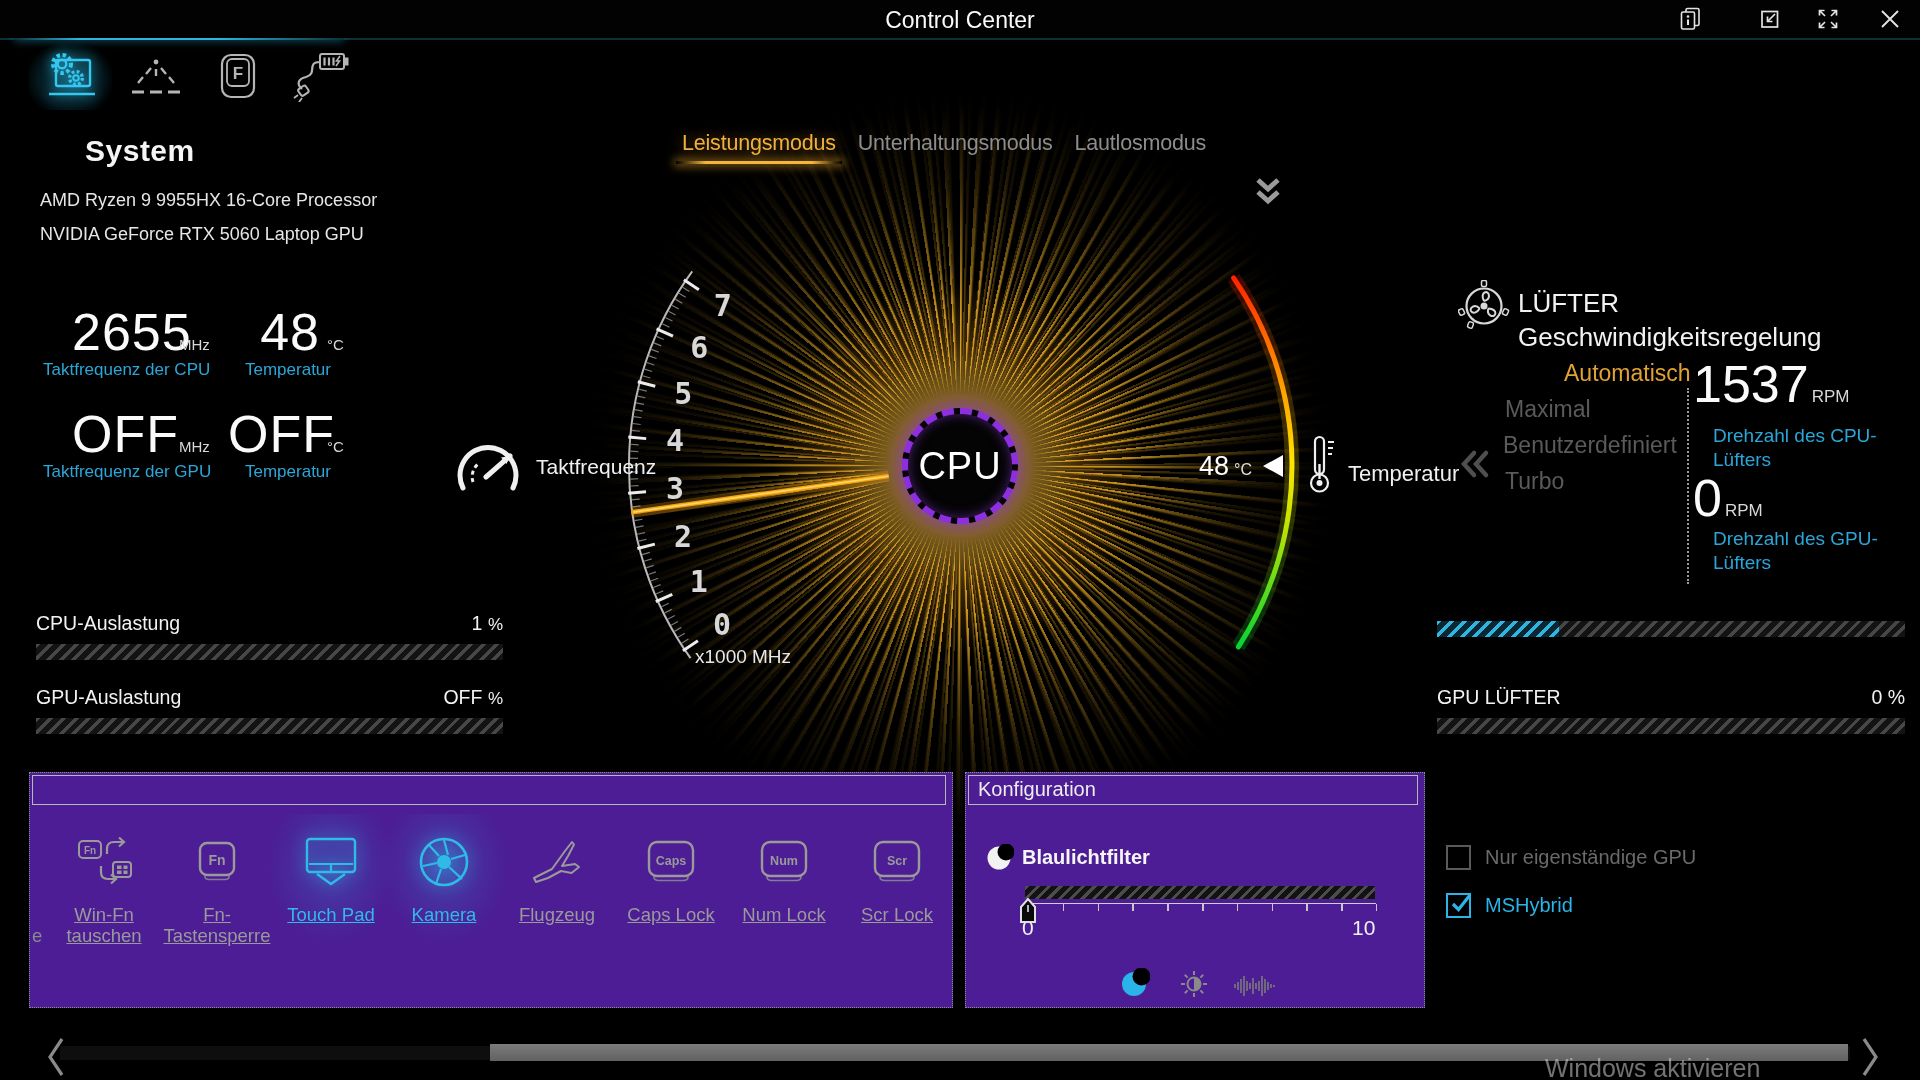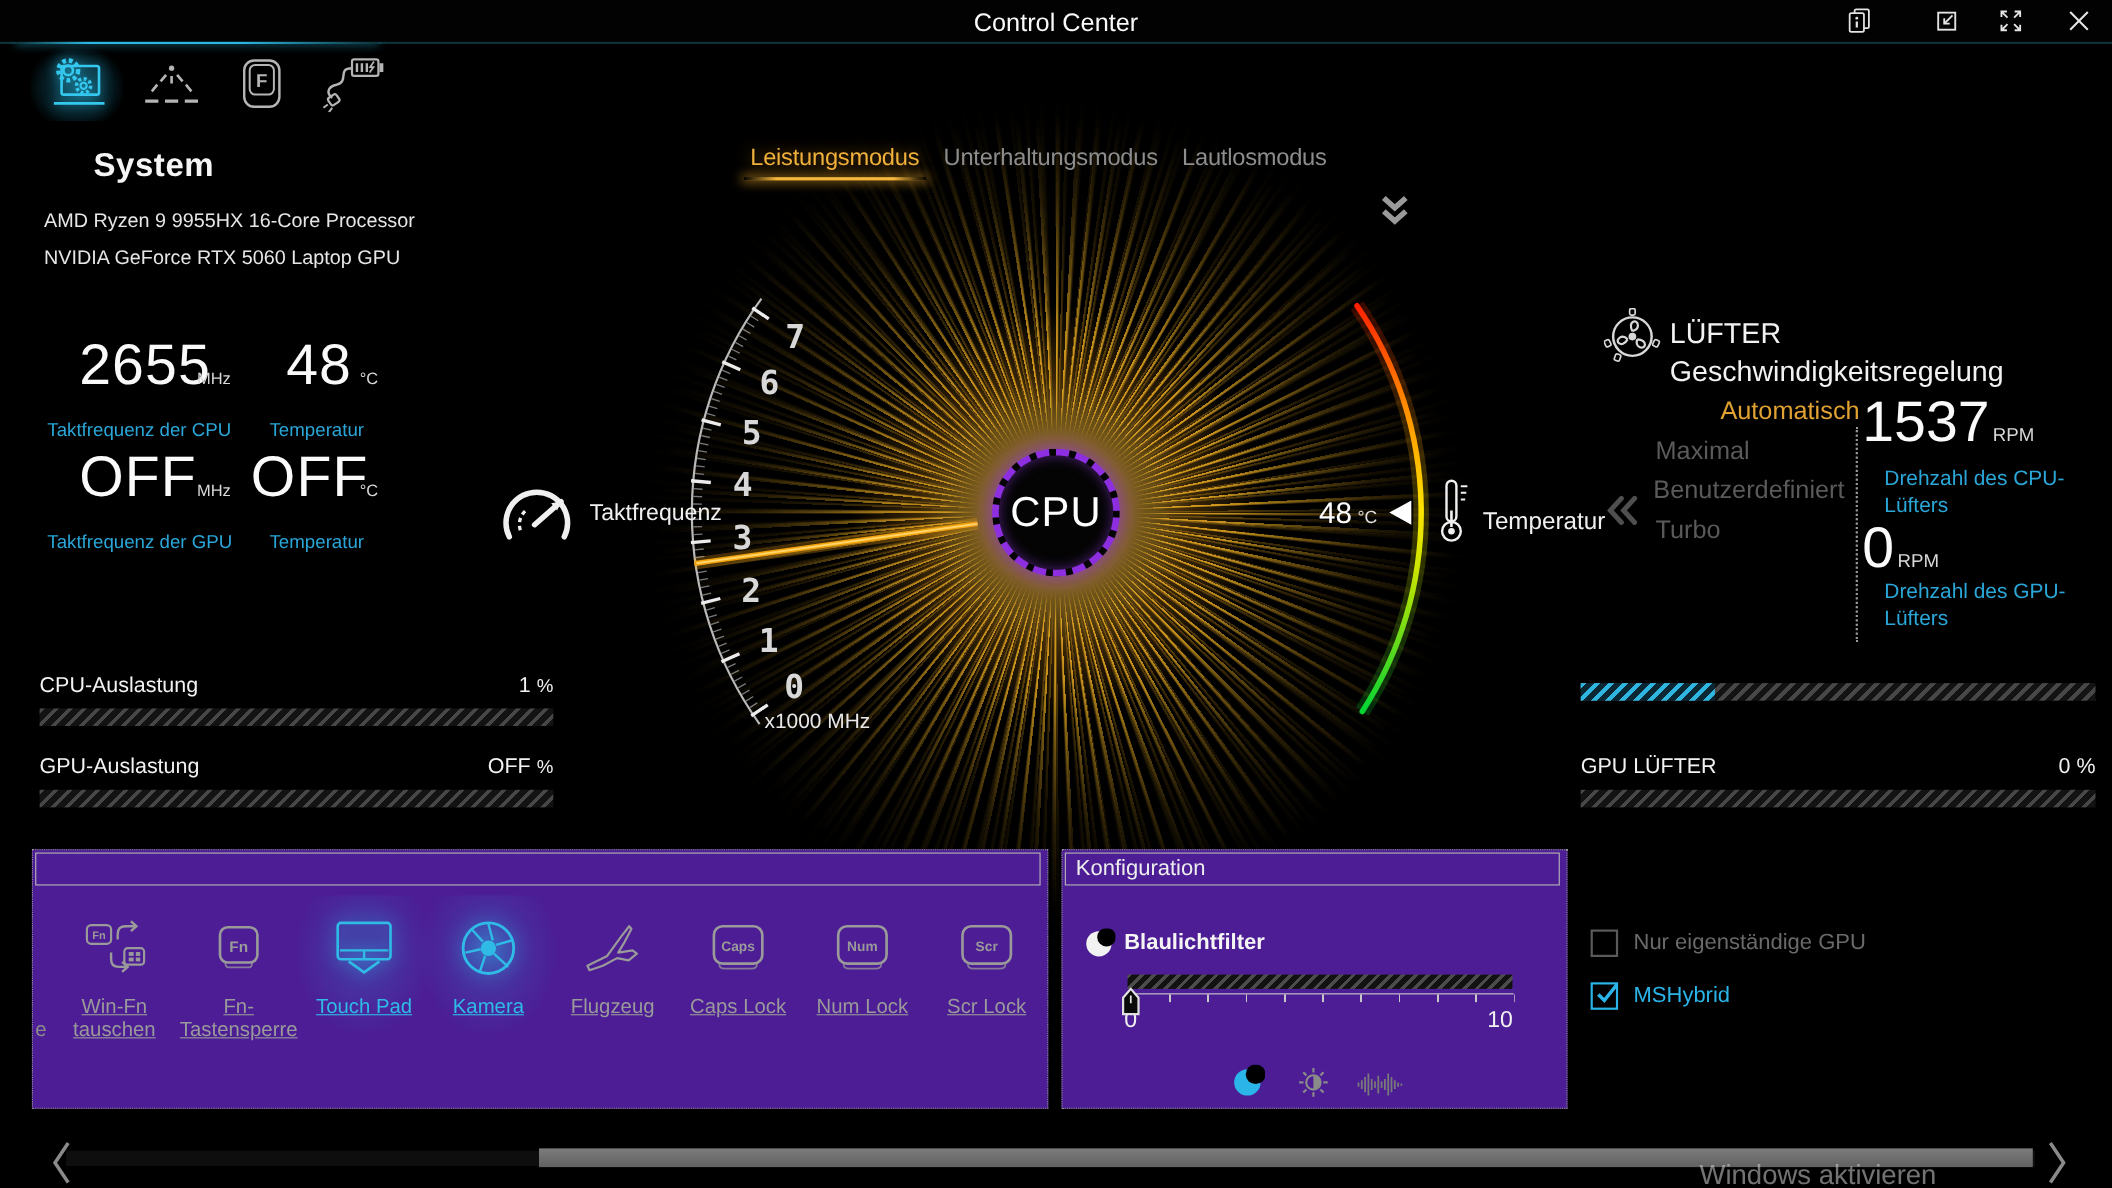--- a/index.html
+++ b/index.html
@@ -26,21 +26,21 @@
   .tab svg{position:relative;}
 
   
   .sys-heading{position:absolute;left:37px;top:134px;font-size:30px;font-weight:700;letter-spacing:.5px;color:#f5f5f5;margin-left:48px;}
   .sys-line1{position:absolute;left:40px;top:190px;font-size:18px;color:#e6e6e6;}
   .sys-line2{position:absolute;left:40px;top:224px;font-size:18px;color:#e6e6e6;}
 
   .bigstat{position:absolute;white-space:nowrap;}
   .bignum{display:inline-block;text-align:right;font-size:52px;font-weight:300;letter-spacing:1px;color:#fafafa;line-height:1;}
   .bigunit{display:inline-block;margin-left:7px;font-size:15px;color:#d8d8d8;}
-  .statlabel{position:absolute;font-size:17px;color:#2aa7d8;margin-top:21px;}
+  .statlabel{position:absolute;font-size:17px;color:#2aa7d8;}
 
   .meter-row{position:absolute;width:467px;}
   .meter-top{display:flex;justify-content:space-between;align-items:baseline;font-size:19.5px;color:#f2f2f2;}
   .hbar{margin-top:9px;height:16px;
     background:repeating-linear-gradient(135deg,#474747 0 3.5px,#131313 3.5px 9px);}
   .hfill{height:100%;background:repeating-linear-gradient(135deg,#2fb6e0 0 3.5px,#0b2733 3.5px 9px);}
 
   
   .sunburst{position:absolute;left:580px;top:86px;width:760px;height:760px;border-radius:50%;z-index:2;
     background:repeating-conic-gradient(from 0deg,rgba(235,175,35,.85) 0 0.45deg,rgba(0,0,0,0) 0.9deg 3deg);

